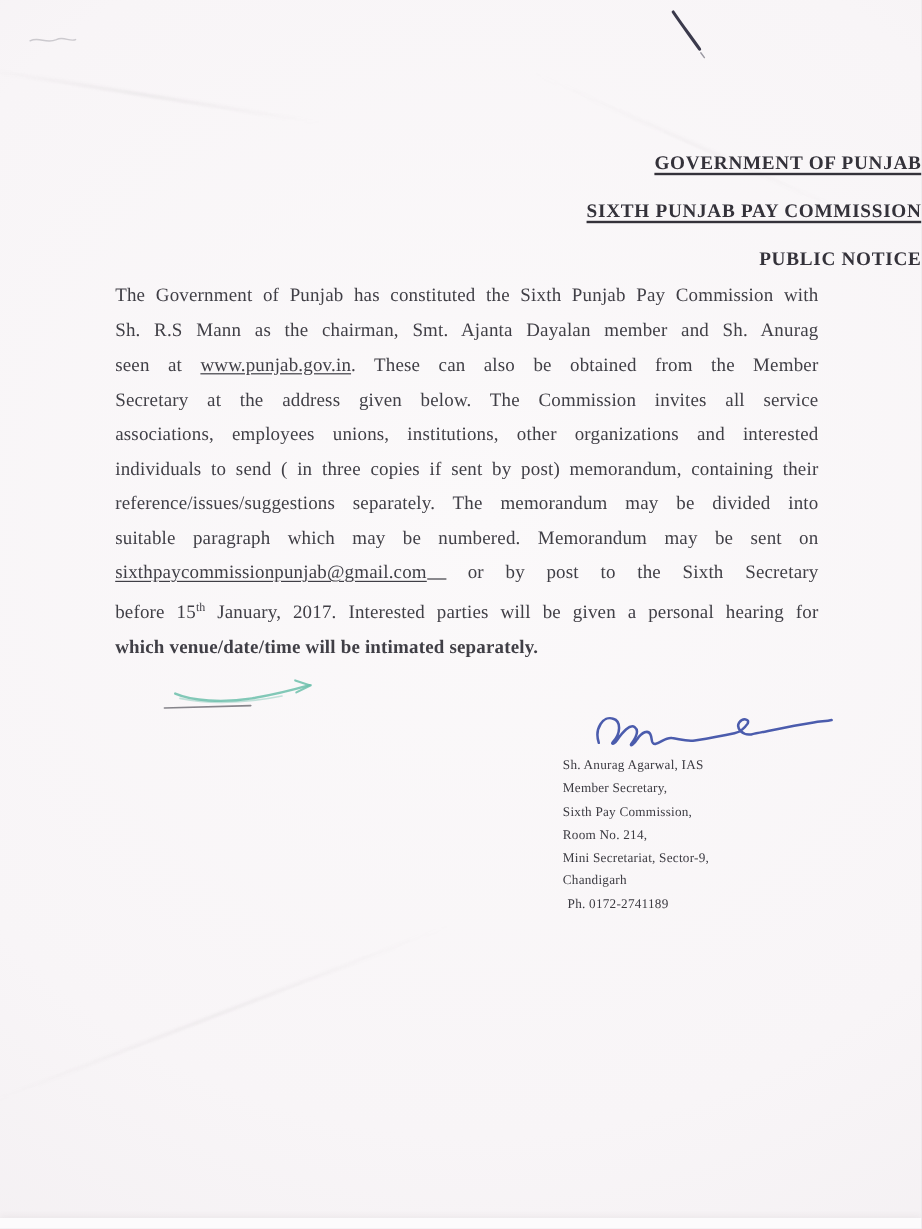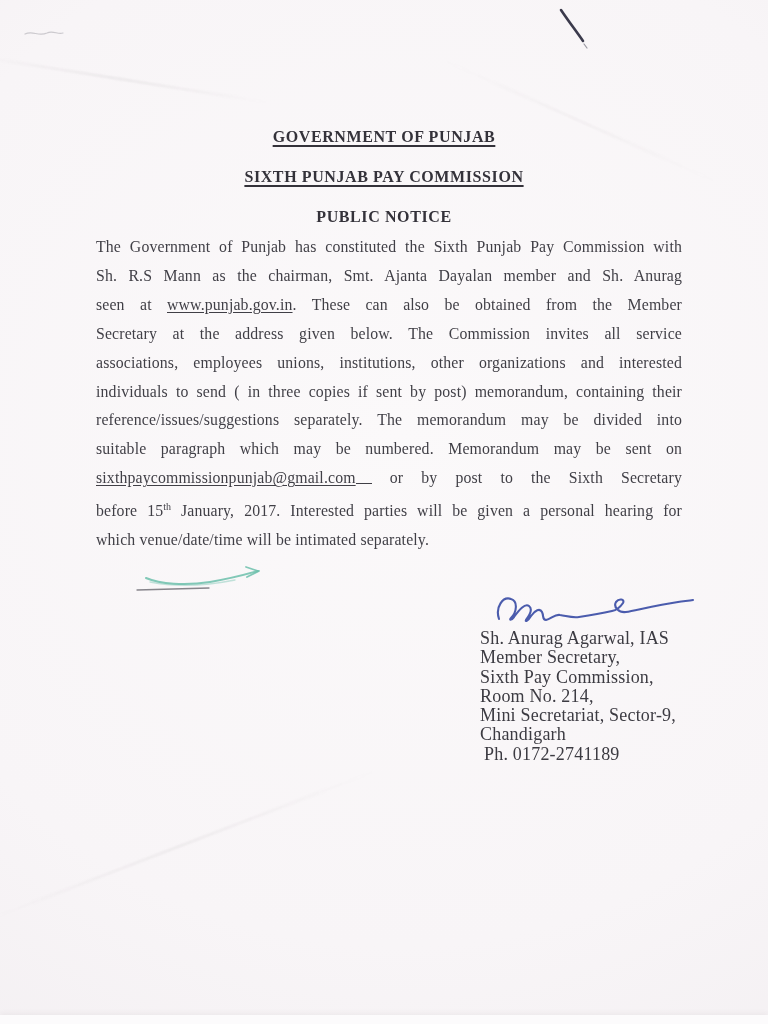--- a/index.html
+++ b/index.html
@@ -14,35 +14,35 @@
   .crease{position:absolute;height:2px;filter:blur(1.2px);pointer-events:none;}
   .crease.c1{left:-30px;top:78px;width:300px;transform:rotate(9deg);
     background:linear-gradient(90deg,transparent,rgba(110,100,108,.12),transparent);}
   .crease.c2{left:-30px;top:845px;width:420px;transform:rotate(-21deg);
     background:linear-gradient(90deg,transparent,rgba(110,100,108,.10),transparent);}
   .crease.c3{left:430px;top:120px;width:300px;transform:rotate(24deg);
     background:linear-gradient(90deg,transparent,rgba(120,110,116,.07),transparent);}
   .bottom-edge{position:absolute;left:0;right:0;bottom:0;height:9px;background:#fcfbfc;
     box-shadow:0 -2px 5px rgba(70,60,66,.05);}
 
-  .headings{position:absolute;left:0;right:0;top:127px;text-align:center;}
+  .headings{position:absolute;left:0;right:0;top:127px;text-align:right;}
   .headings .h{font-size:16px;line-height:19px;font-weight:bold;letter-spacing:.6px;
     color:#34323a;margin:0 0 21px 0;}
   .headings .h.u{text-decoration:underline;text-underline-offset:3px;text-decoration-thickness:1.5px;}
 
   .body-text{position:absolute;left:96px;top:233px;width:586px;
     font-size:15.8px;line-height:28.9px;letter-spacing:.15px;}
   .line{text-align:justify;text-align-last:justify;-moz-text-align-last:justify;white-space:normal;}
-  .line.last{text-align-last:left;-moz-text-align-last:left;}
+  .line.last{text-align-last:left;font-weight:bold;-moz-text-align-last:left;}
   .ul{text-decoration:underline;text-underline-offset:2px;}
   .ul-tail{display:inline-block;width:16px;height:2px;vertical-align:baseline;
     border-bottom:1px solid #403f46;transform:translateY(1px);}
   .sup{font-size:10px;vertical-align:6px;letter-spacing:0;}
 
-  .sig-block{position:absolute;left:480px;top:629px;font-size:18px;line-height:19.3px;
+  .sig-block{position:absolute;left:469px;top:629px;font-size:11px;line-height:19.3px;
     color:#3c3b42;letter-spacing:.2px;}
   .sig-block .sig-line:last-child{padding-left:4px;}
 
   .ink-overlay{position:absolute;left:0;top:0;width:768px;height:1024px;pointer-events:none;}
 </style>
 </head>
 <body>
 
 <div class="page">
 

